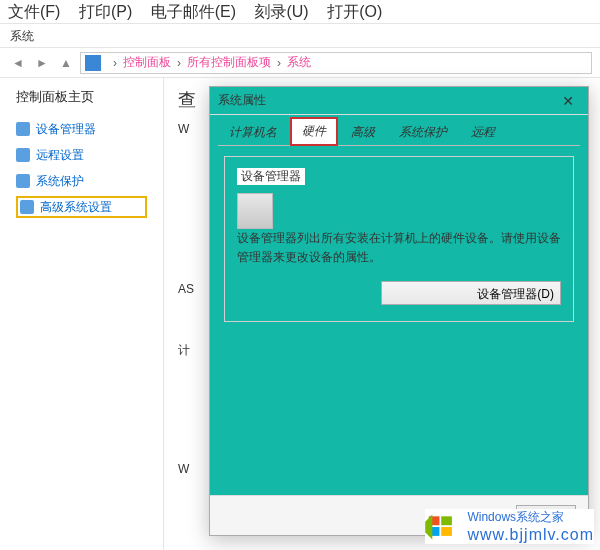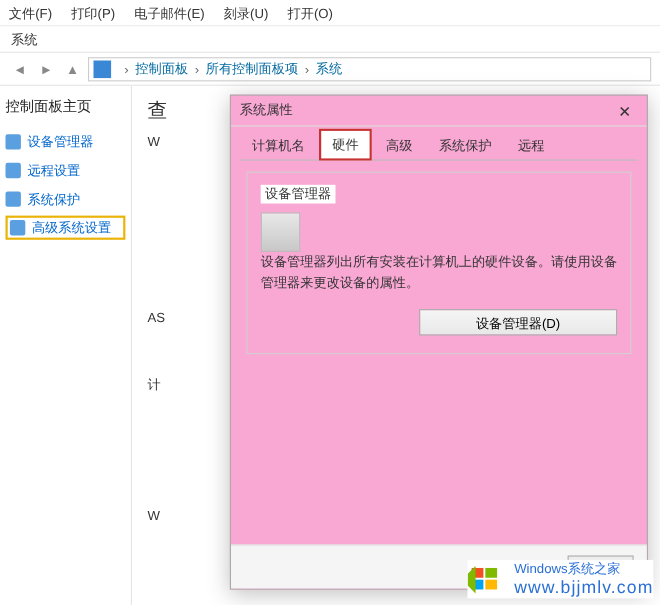--- a/index.html
+++ b/index.html
@@ -1,62 +1,62 @@
 <!DOCTYPE html>
 <html><head>
 <meta charset="utf-8">
 <style>
   * { box-sizing: border-box; font-family: "Microsoft YaHei", "Segoe UI", sans-serif; }
   body { margin:0; padding:0; background:#fff; width:600px; height:550px; overflow:hidden; position:relative; font-size:12px; color:#333; }
 
   
-  .menubar { height:24px; line-height:24px; padding:0 8px; border-bottom:1px solid #e5e5e5; font-size:12px; color:#333; }
+  .menubar { height:24px; line-height:24px; padding:0 8px; border-bottom:1px solid #e5e5e5; font-size:16px; color:#333; }
   .menubar span { margin-right:14px; }
 
   
   .titlestrip { height:24px; line-height:24px; padding:0 10px; background:#fff; border-bottom:1px solid #e5e5e5; font-size:12px; color:#333; }
 
   
   .navbar { display:flex; align-items:center; height:30px; padding:0 8px; border-bottom:1px solid #e5e5e5; }
   .navarrow { width:20px; height:20px; border-radius:3px; display:flex; align-items:center; justify-content:center; color:#888; margin-right:4px; }
   .bcwrap { display:flex; align-items:center; flex:1; height:22px; border:1px solid #ccc; padding:0 4px; }
   .bcicon { width:16px; height:16px; background:#3a87d6; margin-right:6px; }
-  .crumb { color:#0369a1; }
+  .crumb { color:#ec4899; }
   .sep { margin:0 6px; color:#666; }
 
   
   .main { display:flex; height:calc(100% - 78px); }
-  .side { width:120px; padding:10px 5px; border-right:1px solid #e5e5e5; }
+  .side { width:164px; padding:10px 16px; border-right:1px solid #e5e5e5; }
   .sidehead { font-size:13px; margin-bottom:12px; color:#222; }
   .sideitem { display:flex; align-items:center; height:22px; color:#0066cc; margin-bottom:4px; cursor:pointer; }
   .sideitem .dot { width:14px; height:14px; background:#5aa0e0; border-radius:2px; margin-right:6px; }
   .redbox { border:2px solid #eab308; padding:2px 2px; }
 
   .content { flex:1; padding:10px 14px; color:#333; }
   .bigchar { font-size:18px; margin-bottom:10px; }
   .linefrag { height:20px; margin-bottom:20px; }
 
   
-  .dialog { position:absolute; left:209px; top:86px; width:380px; height:450px; background:#f9a8d4; border:1px solid #aaa; box-shadow:0 4px 20px rgba(0,0,0,0.25); }
+  .dialog { position:absolute; left:209px; top:86px; width:380px; height:450px; background:#14b8a6; border:1px solid #aaa; box-shadow:0 4px 20px rgba(0,0,0,0.25); }
   .dlgtitle { display:flex; align-items:center; justify-content:space-between; height:28px; padding:0 8px; border-bottom:1px solid #ddd; }
   .closebtn { width:24px; text-align:center; font-size:14px; color:#333; }
 
-  .tabs { display:flex; align-items:flex-end; height:30px; padding:4px 2px 0 8px; }
+  .tabs { display:flex; align-items:flex-end; height:30px; padding:4px 2px 0 8px;font-style:italic; }
   .tab { padding:4px 10px; border:1px solid transparent; border-bottom:none; margin-right:2px; font-size:12px; }
   .tab.active { border-color:#bbb; background:#fff; position:relative; top:1px; }
   .redtab { border:2px solid #c83232 !important; }
   .tabsborder { border-bottom:1px solid #bbb; margin:0 8px; }
 
   .dlgbody { padding:10px 14px; }
   .group { border:1px solid #d0d0d0; padding:12px 12px 16px 12px; margin-bottom:16px; }
   .grouplabel { font-size:12px; margin:-20px 0 8px 0; background:#fff; display:inline-block; padding:0 4px; color:#333; }
   .grouprow { display:flex; align-items:flex-start;flex-direction:column; }
   .gicon { width:36px; height:36px; background:linear-gradient(#e8e8e8,#c8c8c8); border:1px solid #bbb; margin-right:10px; flex-shrink:0; }
   .gtext { font-size:12px; color:#333; line-height:1.6; }
-  .gbtn { display:block; width:180px; height:24px; line-height:22px; text-align:center; border:1px solid #adadad; background:linear-gradient(#f5f5f5,#e8e8e8); margin:14px 0 0 auto; font-size:12px; }
+  .gbtn { display:block; width:180px; height:24px; line-height:22px; text-align:right; border:1px solid #adadad; background:linear-gradient(#f5f5f5,#e8e8e8); margin:14px 0 0 auto; font-size:12px; }
   .gbtn.redhl { outline:2px solid #c83232; outline-offset:2px; }
 
   .dlgfoot { position:absolute; bottom:0; left:0; right:0; height:40px; border-top:1px solid #ddd; background:#f5f5f5; display:flex; align-items:center; justify-content:flex-end; padding:0 12px; }
   .footbtn { width:60px; height:22px; border:1px solid #adadad; background:#eee; font-size:12px; overflow:hidden; white-space:nowrap; text-align:center; line-height:20px; margin-left:8px; }
 
   
   .brand { position:absolute; right:6px; bottom:6px; display:flex; align-items:center; background:#fff; z-index:50; }
   .brandlogo { width:36px; height:32px; margin-right:6px; position:relative; }
   .brandlogo svg { width:100%; height:100%; }
   .brandtext1 { font-size:12px; color:#2a6fd6; font-weight:500; }

